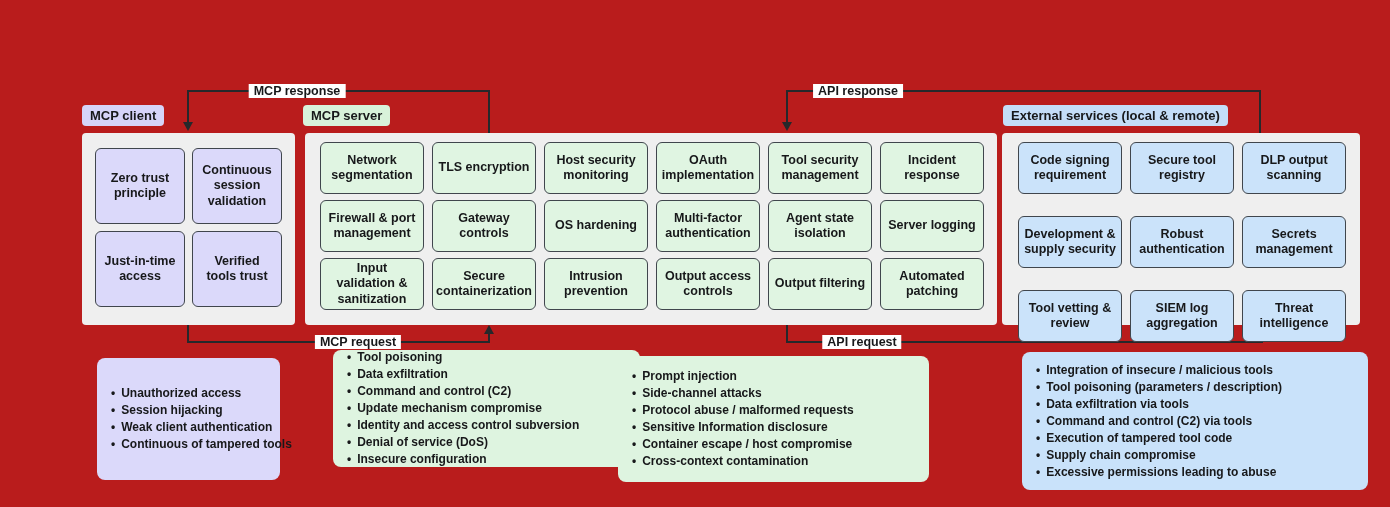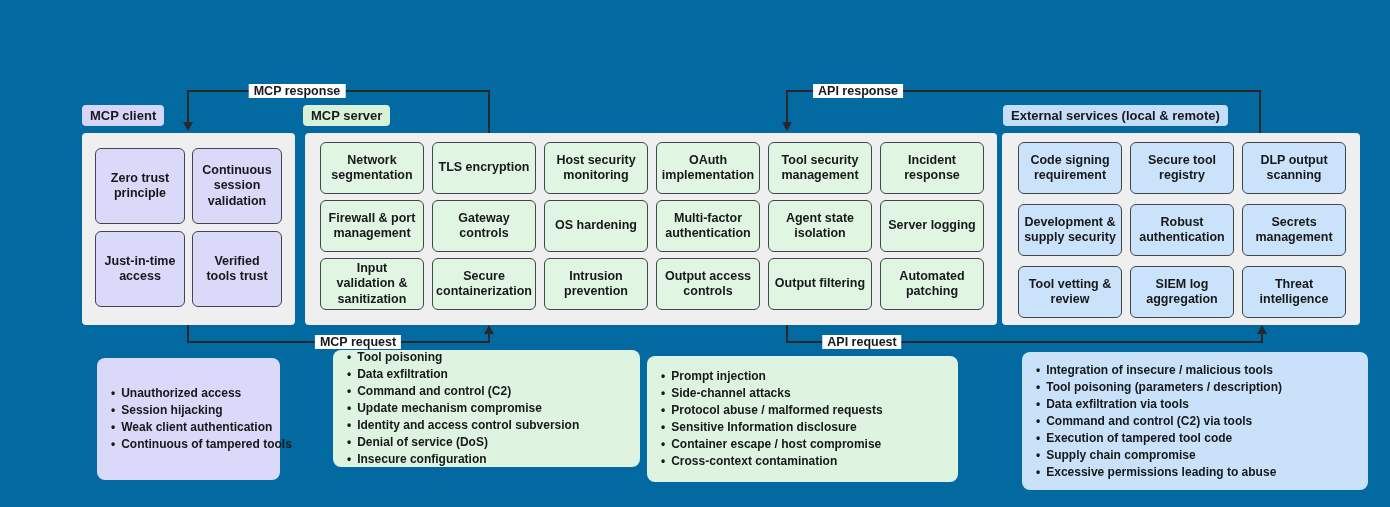--- a/index.html
+++ b/index.html
@@ -1,17 +1,17 @@
 <!DOCTYPE html>
 <html><head>
 <meta charset="utf-8">
 <style>
   html,body{margin:0;padding:0;background:#ffffff;}
   .canvas{
-    position:relative;width:1390px;height:507px;background:#0369a1;overflow:hidden;
+    position:relative;width:1390px;height:507px;background:#b91c1c;overflow:hidden;
     font-family:"Liberation Sans", sans-serif;color:#17181a;
   }
   
   .panel{position:absolute;background:#efefef;border-radius:4px;}
   
   .chip{
     position:absolute;padding:3px 8px;border-radius:4px;
     font-size:13px;font-weight:700;white-space:nowrap;
   }
   .chip-purple{background:#d6d4f9;}
@@ -117,21 +117,21 @@
       <div class="box">Agent state isolation</div>
       <div class="box">Server logging</div>
       <div class="box">Input validation &amp; sanitization</div>
       <div class="box">Secure containerization</div>
       <div class="box">Intrusion prevention</div>
       <div class="box">Output access controls</div>
       <div class="box">Output filtering</div>
       <div class="box">Automated patching</div>
     </div>
 
-  <div class="boxgrid blue" style="left:1018px;top:142px;grid-template-columns:repeat(3,104px);grid-auto-rows:52px;gap:10px 8px">
+  <div class="boxgrid blue" style="left:1018px;top:142px;grid-template-columns:repeat(3,104px);grid-auto-rows:52px;gap:22px 8px">
       <div class="box">Code signing requirement</div>
       <div class="box">Secure tool registry</div>
       <div class="box">DLP output scanning</div>
       <div class="box">Development &amp; supply security</div>
       <div class="box">Robust authentication</div>
       <div class="box">Secrets management</div>
       <div class="box">Tool vetting &amp; review</div>
       <div class="box">SIEM log aggregation</div>
       <div class="box">Threat intelligence</div>
     </div>
@@ -146,21 +146,21 @@
   <ul class="threats t-green" style="left:333px;top:350px;width:307px;height:117px">
       <li>Tool poisoning</li>
       <li>Data exfiltration</li>
       <li>Command and control (C2)</li>
       <li>Update mechanism compromise</li>
       <li>Identity and access control subversion</li>
       <li>Denial of service (DoS)</li>
       <li>Insecure configuration</li>
     </ul>
 
-  <ul class="threats t-green" style="left:647px;top:356px;width:311px;height:126px">
+  <ul class="threats t-green" style="left:618px;top:356px;width:311px;height:126px">
       <li>Prompt injection</li>
       <li>Side-channel attacks</li>
       <li>Protocol abuse / malformed requests</li>
       <li>Sensitive Information disclosure</li>
       <li>Container escape / host compromise</li>
       <li>Cross-context contamination</li>
     </ul>
 
   <ul class="threats t-blue" style="left:1022px;top:352px;width:346px;height:138px">
       <li>Integration of insecure / malicious tools</li>

